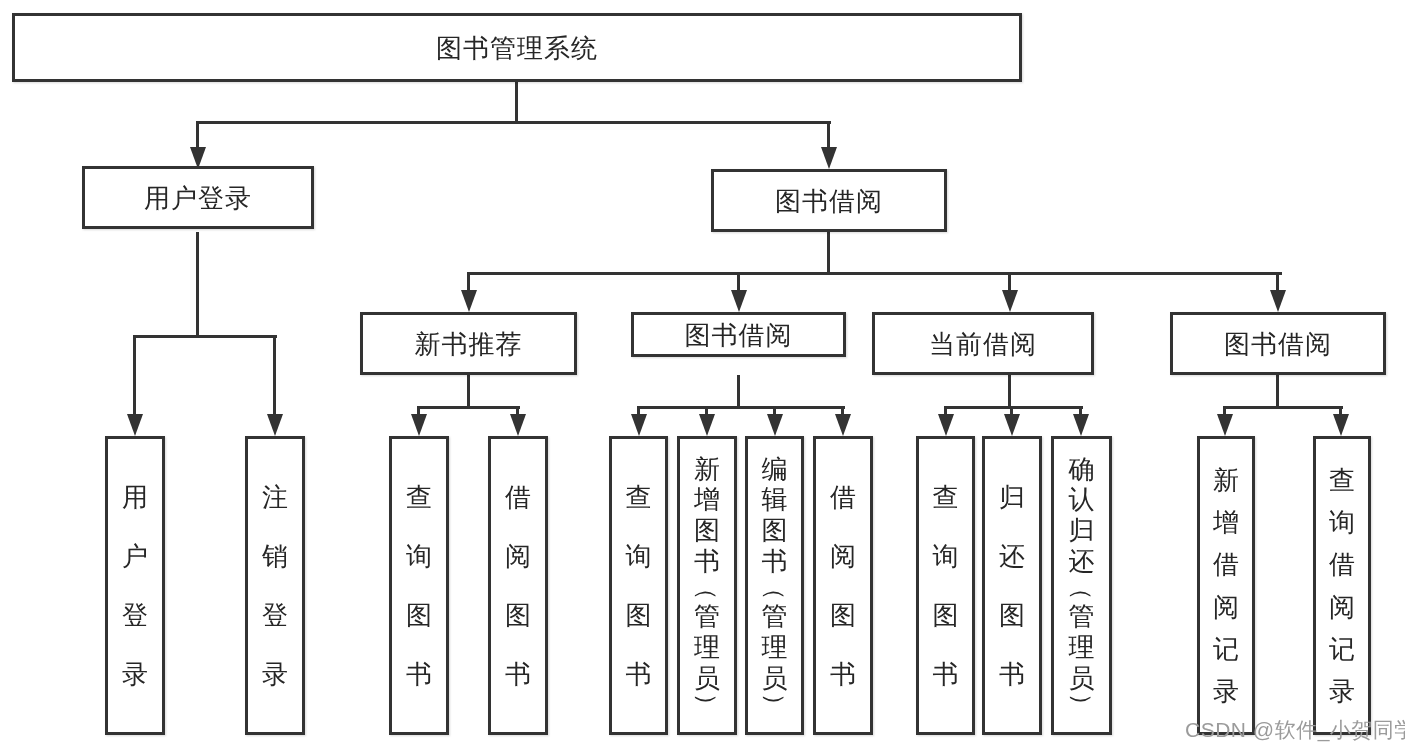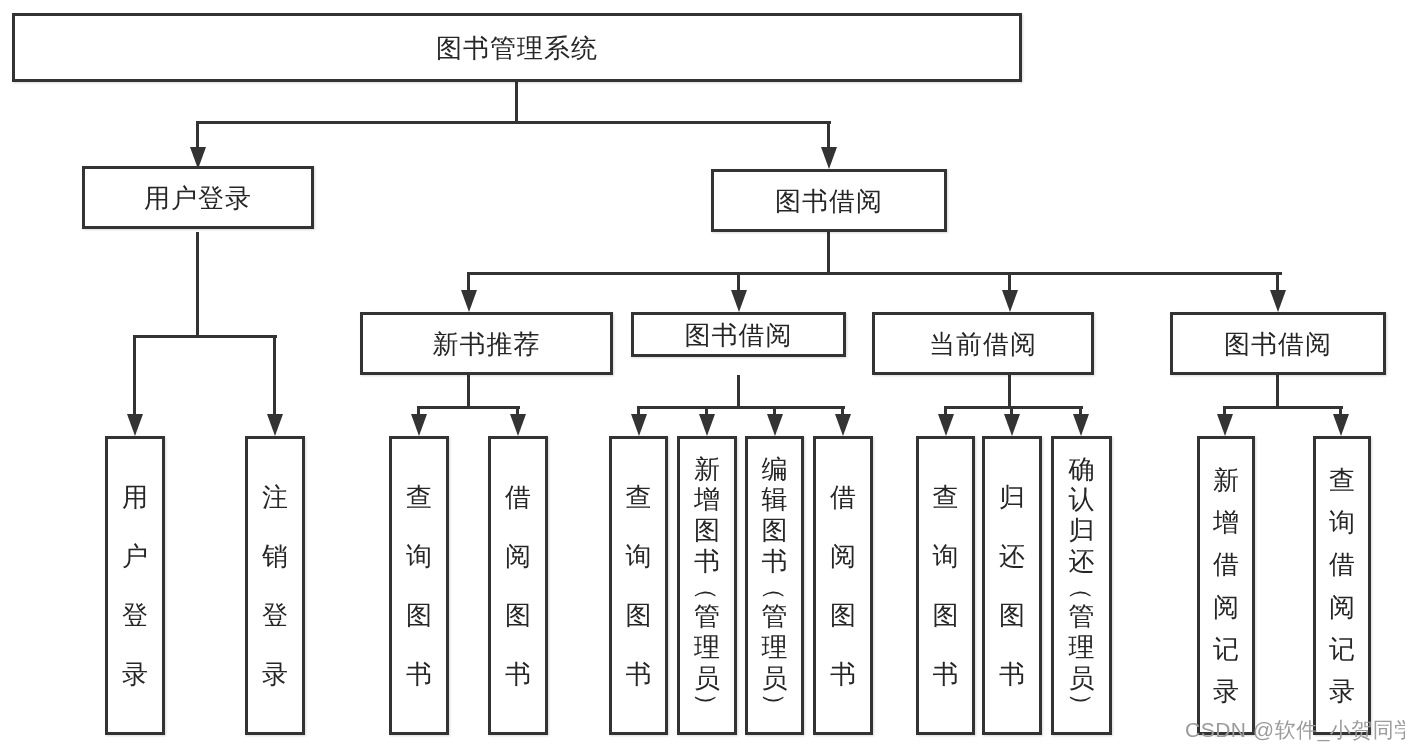--- a/index.html
+++ b/index.html
@@ -103,21 +103,21 @@
 <div class="ln" style="left:1223px;top:406px;width:3px;height:14px"></div>
 <div class="ln" style="left:1339px;top:406px;width:3px;height:14px"></div>
 <div class="arw" style="left:1217px;top:414px"></div>
 <div class="arw" style="left:1333px;top:414px"></div>
 
 <div class="hbox" style="left:12px;top:13px;width:1010px;height:69px">图书管理系统</div>
 
 <div class="hbox" style="left:82px;top:166px;width:232px;height:63px">用户登录</div>
 <div class="hbox" style="left:711px;top:169px;width:236px;height:63px">图书借阅</div>
 
-<div class="hbox" style="left:360px;top:312px;width:253px;height:63px">新书推荐</div>
+<div class="hbox" style="left:360px;top:312px;width:217px;height:63px">新书推荐</div>
 <div class="hbox" style="left:631px;top:312px;width:215px;height:45px">图书借阅</div>
 <div class="hbox" style="left:872px;top:312px;width:222px;height:63px">当前借阅</div>
 <div class="hbox" style="left:1170px;top:312px;width:216px;height:63px">图书借阅</div>
 
 <div class="vbox" style="left:105px;width:60px">
     <span>用</span>
     <span>户</span>
     <span>登</span>
     <span>录</span>
   </div>

